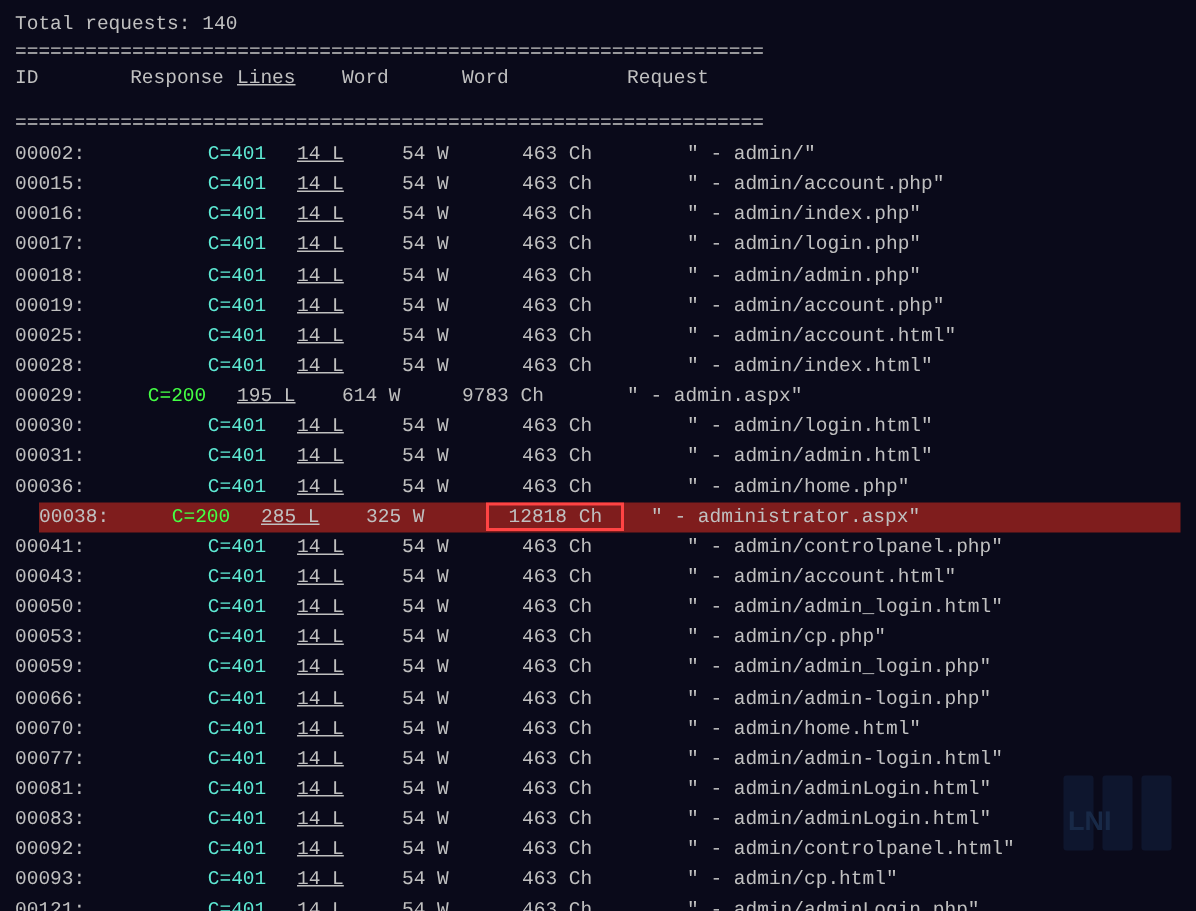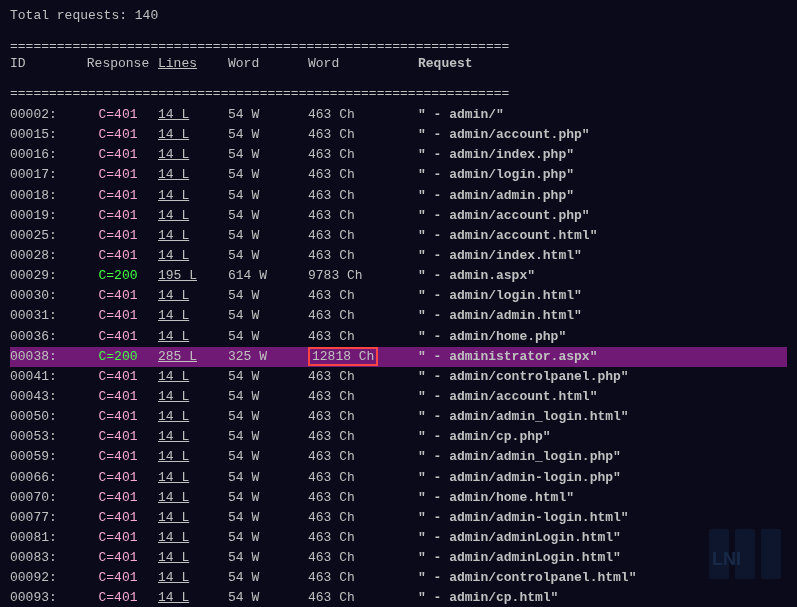--- a/index.html
+++ b/index.html
@@ -9,21 +9,21 @@
       font-family: 'Courier New', Courier, monospace;
       font-size: 13px;
       width: 797px;
       min-height: 607px;
       padding: 8px 10px;
       overflow: hidden;
       position: relative;
     }
     .total-requests {
       color: #c0c0c0;
-      margin-bottom: 16px;
+      margin-bottom: 4px;
     }
     .divider {
       color: #c0c0c0;
       margin-bottom: 2px;
       letter-spacing: 0;
     }
     .header-row {
       display: flex;
       margin-bottom: 15px;
       color: #c0c0c0;
@@ -32,21 +32,22 @@
       color: #c0c0c0;
       margin-bottom: 4px;
     }
     .data-row {
       display: flex;
       align-items: center;
       line-height: 1.55;
       white-space: nowrap;
     }
     .data-row.highlighted {
-      background-color: #701a75;
+      background-color: #7f1d1d;
+      margin-left: 16px;
     }
     .col-id {
       width: 68px;
       min-width: 68px;
     }
     .col-response {
       width: 80px;
       min-width: 80px;
       text-align: center;
     }
@@ -58,31 +59,31 @@
     .col-word {
       width: 80px;
       min-width: 80px;
     }
     .col-chars {
       width: 110px;
       min-width: 110px;
     }
     .col-request {
       flex: 1;
-      font-weight: bold;
     }
     .status-401 {
-      color: #f9a8d4;
+      color: #5eead4;
+      margin-left: 40px;
     }
     .status-200 {
       color: #44ff44;
     }
     .chars-highlight {
       border: 2px solid #ff4444;
-      padding: 0 2px;
+      padding: 0 13px;
       color: #c0c0c0;
       text-align: right;
     }
     
     .watermark {
       position: absolute;
       right: 10px;
       bottom: 70px;
       opacity: 0.25;
       width: 80px;

